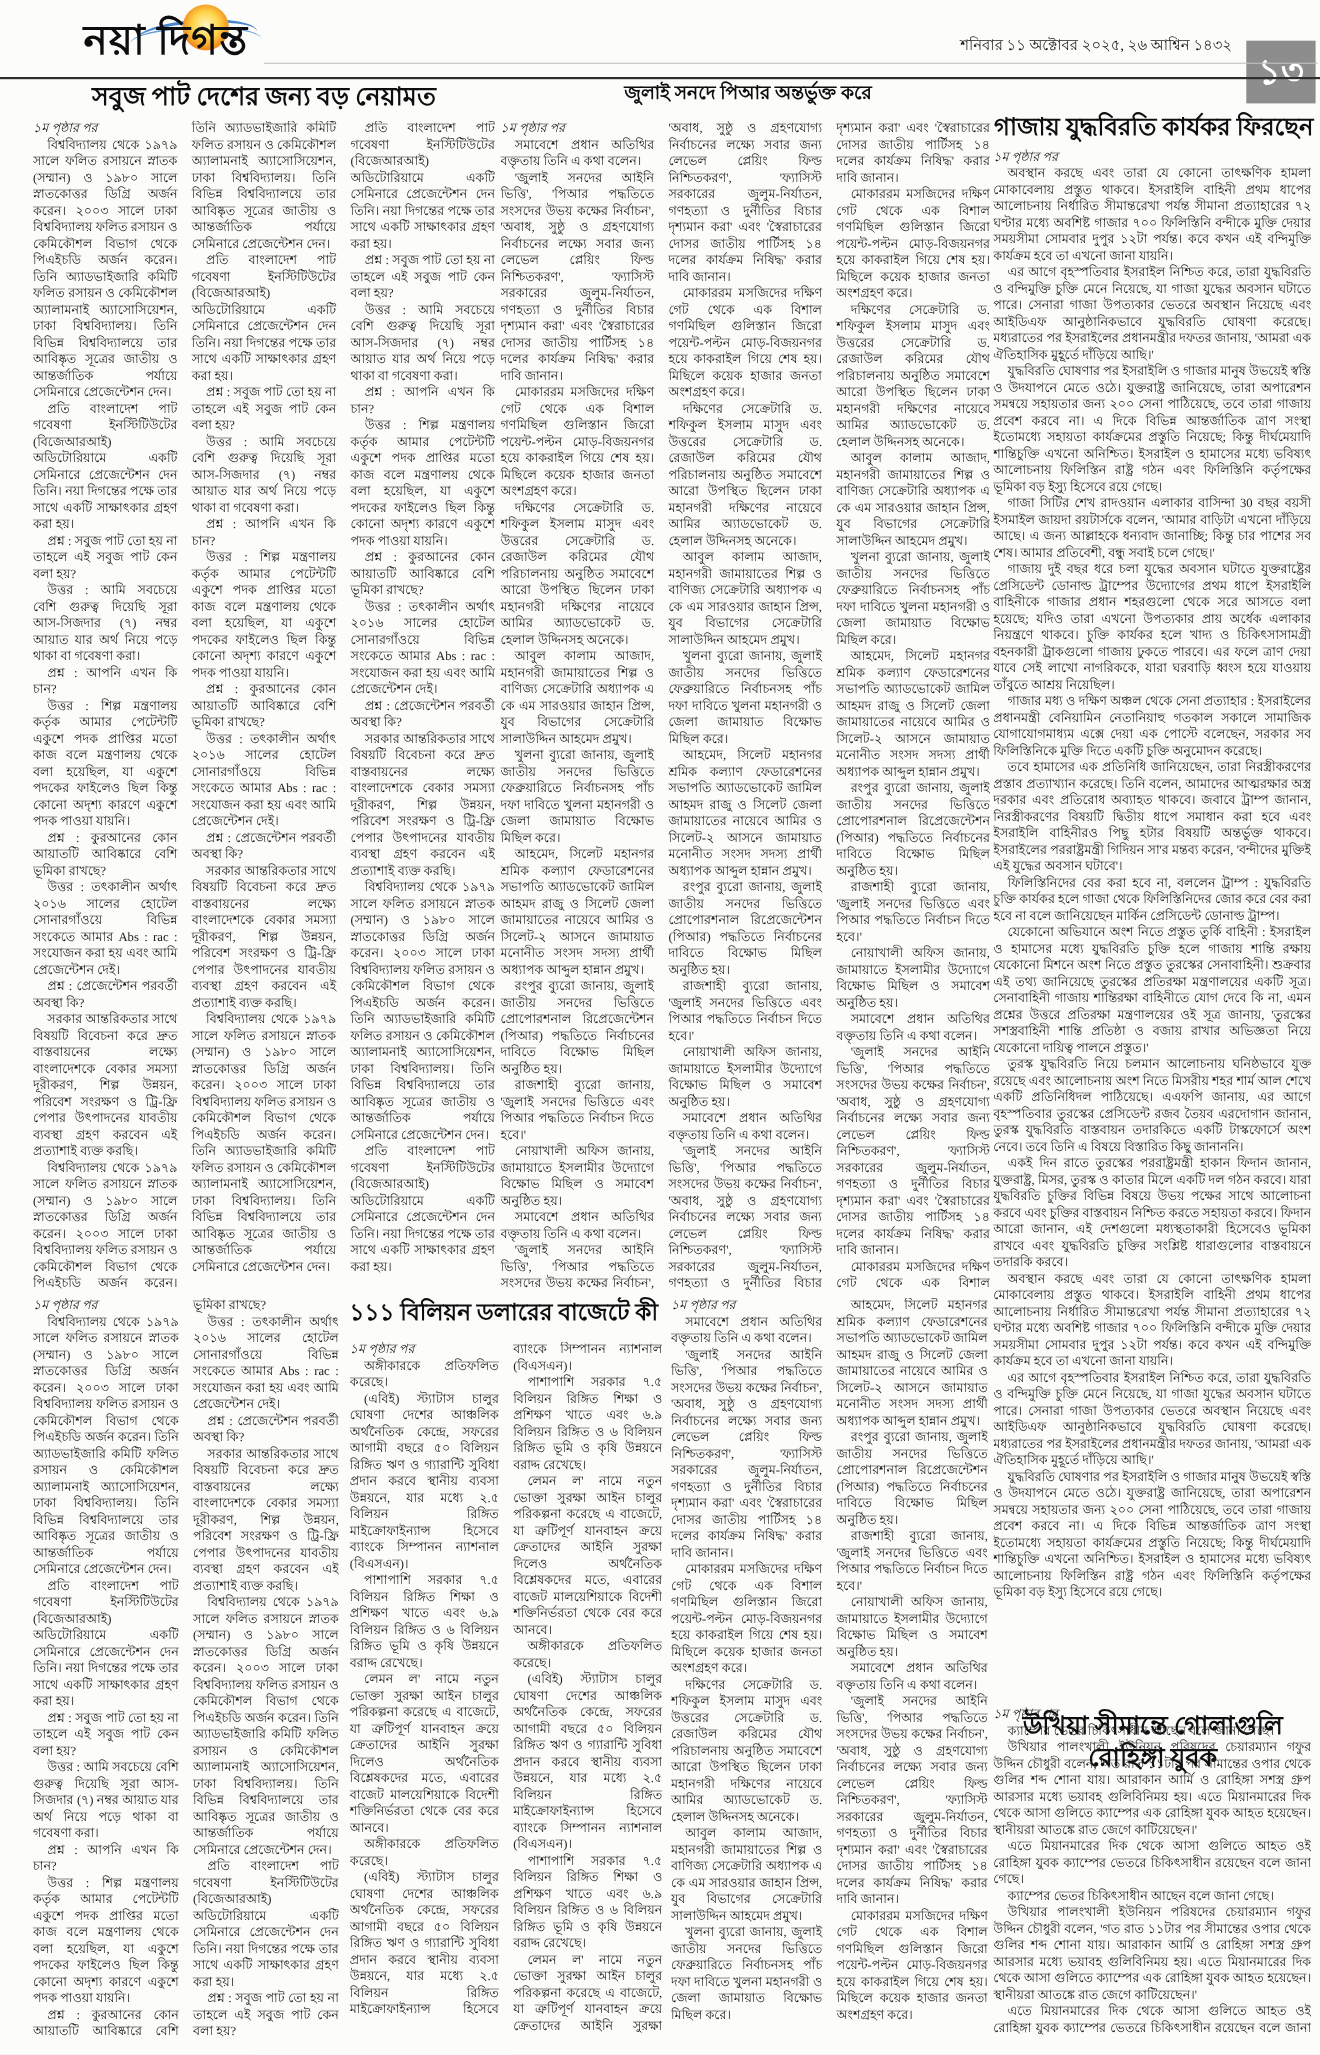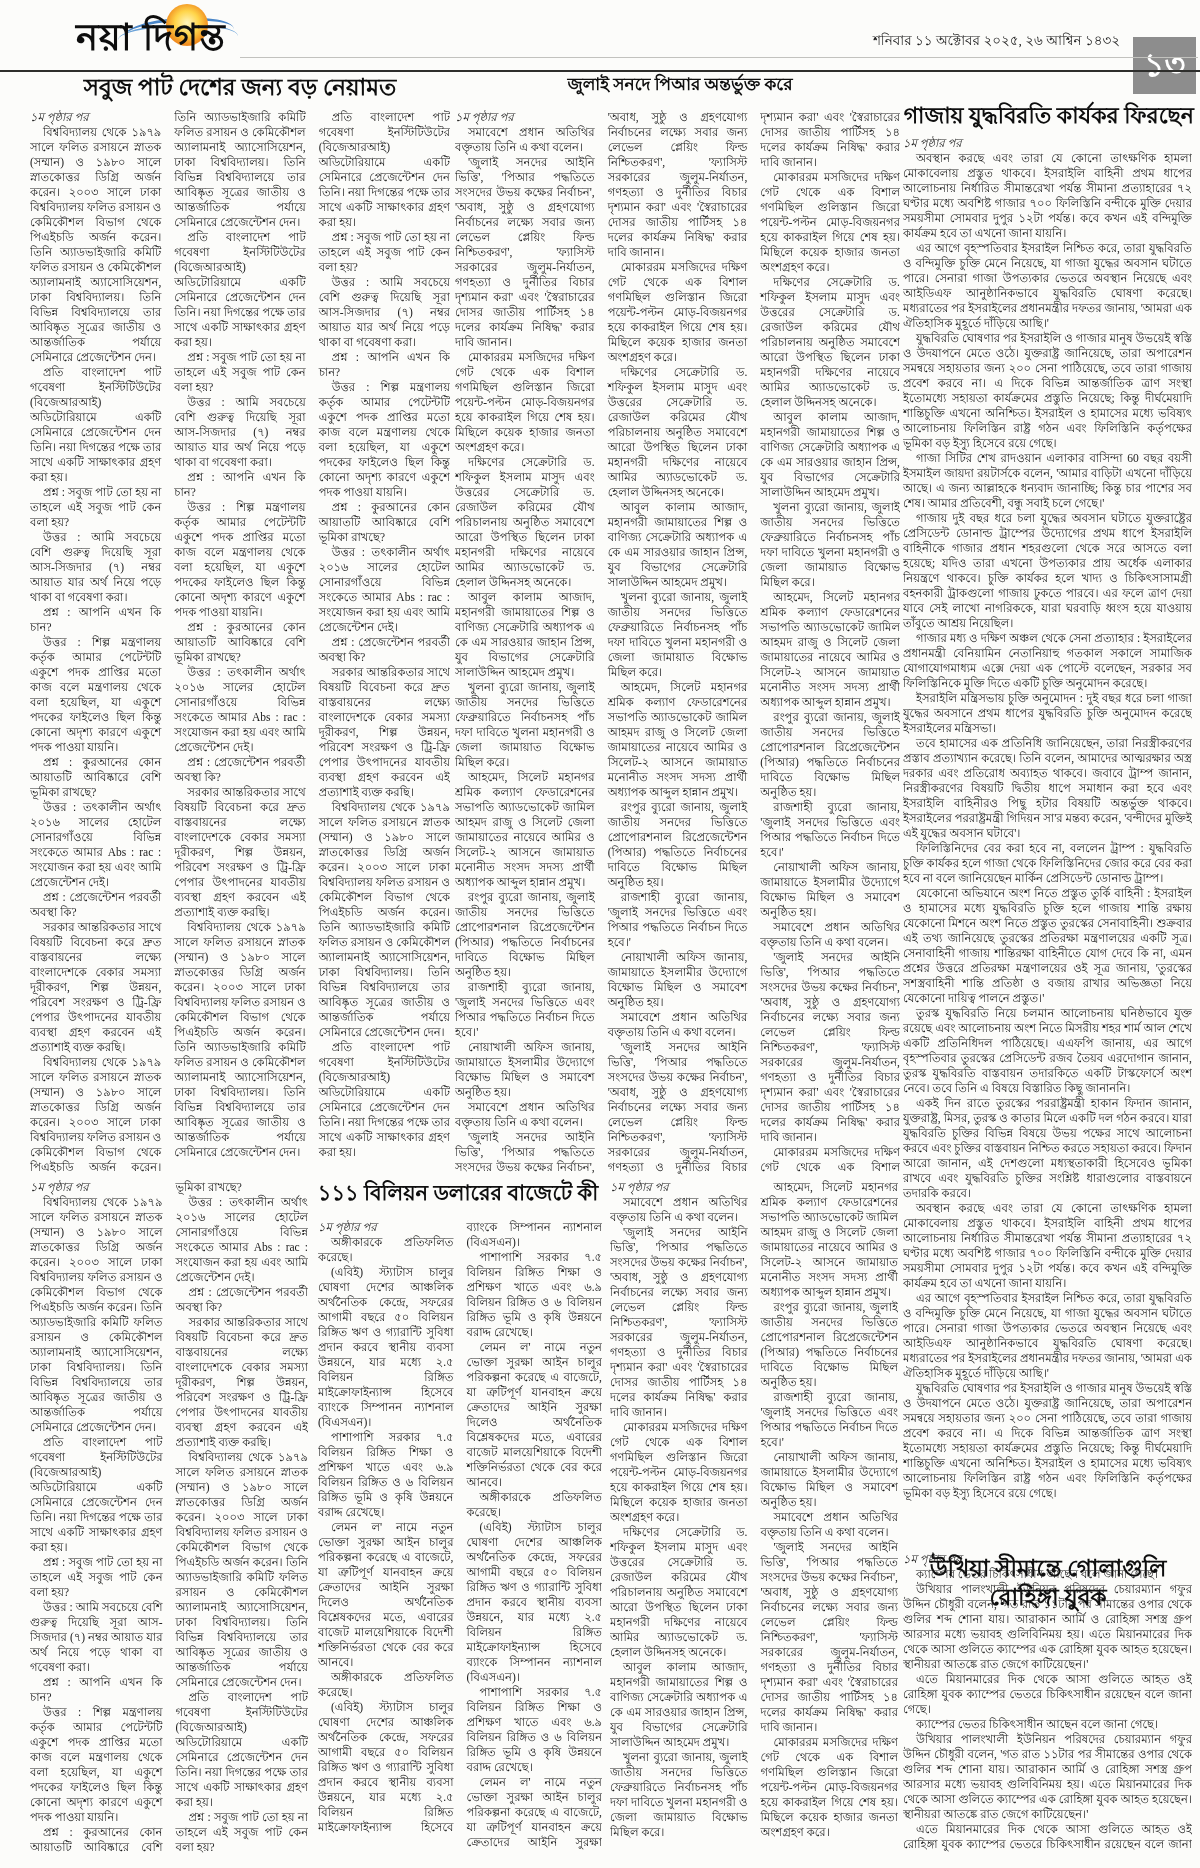--- a/index.html
+++ b/index.html
@@ -178,24 +178,23 @@
       <p>অঙ্গীকারকে প্রতিফলিত করেছে।</p>
       <p>(এবিই) স্ট্যাটাস চালুর ঘোষণা দেশের আঞ্চলিক অর্থনৈতিক কেন্দ্রে, সফরের আগামী বছরে ৫০ বিলিয়ন রিঙ্গিত ঋণ ও গ্যারান্টি সুবিধা প্রদান করবে স্থানীয় ব্যবসা উন্নয়নে, যার মধ্যে ২.৫ বিলিয়ন রিঙ্গিত মাইক্রোফাইন্যান্স হিসেবে ব্যাংকে সিম্পানন ন্যাশনাল (বিএসএন)।</p>
       <p>পাশাপাশি সরকার ৭.৫ বিলিয়ন রিঙ্গিত শিক্ষা ও প্রশিক্ষণ খাতে এবং ৬.৯ বিলিয়ন রিঙ্গিত ও ৬ বিলিয়ন রিঙ্গিত ভূমি ও কৃষি উন্নয়নে বরাদ্দ রেখেছে।</p>
       <p>লেমন ল' নামে নতুন ভোক্তা সুরক্ষা আইন চালুর পরিকল্পনা করেছে এ বাজেটে, যা ত্রুটিপূর্ণ যানবাহন ক্রয়ে ক্রেতাদের আইনি সুরক্ষা দিলেও অর্থনৈতিক বিশ্লেষকদের মতে, এবারের বাজেট মালয়েশিয়াকে বিদেশী শক্তিনির্ভরতা থেকে বের করে আনবে।</p>
     </div>
   <div class="article-body gaza-body">
       <p class="continued"><b>১ম পৃষ্ঠার পর</b></p>
       <p>অবস্থান করছে এবং তারা যে কোনো তাৎক্ষণিক হামলা মোকাবেলায় প্রস্তুত থাকবে। ইসরাইলি বাহিনী প্রথম ধাপের আলোচনায় নির্ধারিত সীমান্তরেখা পর্যন্ত সীমানা প্রত্যাহারের ৭২ ঘণ্টার মধ্যে অবশিষ্ট গাজার ৭০০ ফিলিস্তিনি বন্দীকে মুক্তি দেয়ার সময়সীমা সোমবার দুপুর ১২টা পর্যন্ত। কবে কখন এই বন্দিমুক্তি কার্যক্রম হবে তা এখনো জানা যায়নি।</p>
       <p>এর আগে বৃহস্পতিবার ইসরাইল নিশ্চিত করে, তারা যুদ্ধবিরতি ও বন্দিমুক্তি চুক্তি মেনে নিয়েছে, যা গাজা যুদ্ধের অবসান ঘটাতে পারে। সেনারা গাজা উপত্যকার ভেতরে অবস্থান নিয়েছে এবং আইডিএফ আনুষ্ঠানিকভাবে যুদ্ধবিরতি ঘোষণা করেছে। মধ্যরাতের পর ইসরাইলের প্রধানমন্ত্রীর দফতর জানায়, 'আমরা এক ঐতিহাসিক মুহূর্তে দাঁড়িয়ে আছি।'</p>
       <p>যুদ্ধবিরতি ঘোষণার পর ইসরাইলি ও গাজার মানুষ উভয়েই স্বস্তি ও উদযাপনে মেতে ওঠে। যুক্তরাষ্ট্র জানিয়েছে, তারা অপারেশন সমন্বয়ে সহায়তার জন্য ২০০ সেনা পাঠিয়েছে, তবে তারা গাজায় প্রবেশ করবে না। এ দিকে বিভিন্ন আন্তর্জাতিক ত্রাণ সংস্থা ইতোমধ্যে সহায়তা কার্যক্রমের প্রস্তুতি নিয়েছে; কিন্তু দীর্ঘমেয়াদি শান্তিচুক্তি এখনো অনিশ্চিত। ইসরাইল ও হামাসের মধ্যে ভবিষ্যৎ আলোচনায় ফিলিস্তিন রাষ্ট্র গঠন এবং ফিলিস্তিনি কর্তৃপক্ষের ভূমিকা বড় ইস্যু হিসেবে রয়ে গেছে।</p>
-      <p>গাজা সিটির শেখ রাদওয়ান এলাকার বাসিন্দা 60 বছর বয়সী ইসমাইল জায়দা রয়টার্সকে বলেন, 'আমার বাড়িটা এখনো দাঁড়িয়ে আছে। এ জন্য আল্লাহকে ধন্যবাদ জানাচ্ছি; কিন্তু চার পাশের সব শেষ। আমার প্রতিবেশী, বন্ধু সবাই চলে গেছে।'</p>
+      <p>গাজা সিটির শেখ রাদওয়ান এলাকার বাসিন্দা 30 বছর বয়সী ইসমাইল জায়দা রয়টার্সকে বলেন, 'আমার বাড়িটা এখনো দাঁড়িয়ে আছে। এ জন্য আল্লাহকে ধন্যবাদ জানাচ্ছি; কিন্তু চার পাশের সব শেষ। আমার প্রতিবেশী, বন্ধু সবাই চলে গেছে।'</p>
       <p>গাজায় দুই বছর ধরে চলা যুদ্ধের অবসান ঘটাতে যুক্তরাষ্ট্রের প্রেসিডেন্ট ডোনাল্ড ট্রাম্পের উদ্যোগের প্রথম ধাপে ইসরাইলি বাহিনীকে গাজার প্রধান শহরগুলো থেকে সরে আসতে বলা হয়েছে; যদিও তারা এখনো উপত্যকার প্রায় অর্ধেক এলাকার নিয়ন্ত্রণে থাকবে। চুক্তি কার্যকর হলে খাদ্য ও চিকিৎসাসামগ্রী বহনকারী ট্রাকগুলো গাজায় ঢুকতে পারবে। এর ফলে ত্রাণ দেয়া যাবে সেই লাখো নাগরিককে, যারা ঘরবাড়ি ধ্বংস হয়ে যাওয়ায় তাঁবুতে আশ্রয় নিয়েছিল।</p>
       <p><b>গাজার মধ্য ও দক্ষিণ অঞ্চল থেকে সেনা প্রত্যাহার :</b> ইসরাইলের প্রধানমন্ত্রী বেনিয়ামিন নেতানিয়াহু গতকাল সকালে সামাজিক যোগাযোগমাধ্যম এক্সে দেয়া এক পোস্টে বলেছেন, সরকার সব ফিলিস্তিনিকে মুক্তি দিতে একটি চুক্তি অনুমোদন করেছে।</p>
-      <p><b>ইসরাইলি মন্ত্রিসভায় চুক্তি অনুমোদন :</b> দুই বছর ধরে চলা গাজা যুদ্ধের অবসানে প্রথম ধাপের যুদ্ধবিরতি চুক্তি অনুমোদন করেছে ইসরাইলের মন্ত্রিসভা।</p>
       <p>তবে হামাসের এক প্রতিনিধি জানিয়েছেন, তারা নিরস্ত্রীকরণের প্রস্তাব প্রত্যাখ্যান করেছে। তিনি বলেন, আমাদের আত্মরক্ষার অস্ত্র দরকার এবং প্রতিরোধ অব্যাহত থাকবে। জবাবে ট্রাম্প জানান, নিরস্ত্রীকরণের বিষয়টি দ্বিতীয় ধাপে সমাধান করা হবে এবং ইসরাইলি বাহিনীরও পিছু হটার বিষয়টি অন্তর্ভুক্ত থাকবে। ইসরাইলের পররাষ্ট্রমন্ত্রী গিদিয়ন সা'র মন্তব্য করেন, 'বন্দীদের মুক্তিই এই যুদ্ধের অবসান ঘটাবে'।</p>
       <p><b>ফিলিস্তিনিদের বের করা হবে না, বললেন ট্রাম্প :</b> যুদ্ধবিরতি চুক্তি কার্যকর হলে গাজা থেকে ফিলিস্তিনিদের জোর করে বের করা হবে না বলে জানিয়েছেন মার্কিন প্রেসিডেন্ট ডোনাল্ড ট্রাম্প।</p>
       <p><b>যেকোনো অভিযানে অংশ নিতে প্রস্তুত তুর্কি বাহিনী :</b> ইসরাইল ও হামাসের মধ্যে যুদ্ধবিরতি চুক্তি হলে গাজায় শান্তি রক্ষায় যেকোনো মিশনে অংশ নিতে প্রস্তুত তুরস্কের সেনাবাহিনী। শুক্রবার এই তথ্য জানিয়েছে তুরস্কের প্রতিরক্ষা মন্ত্রণালয়ের একটি সূত্র। সেনাবাহিনী গাজায় শান্তিরক্ষা বাহিনীতে যোগ দেবে কি না, এমন প্রশ্নের উত্তরে প্রতিরক্ষা মন্ত্রণালয়ের ওই সূত্র জানায়, 'তুরস্কের সশস্ত্রবাহিনী শান্তি প্রতিষ্ঠা ও বজায় রাখার অভিজ্ঞতা নিয়ে যেকোনো দায়িত্ব পালনে প্রস্তুত।'</p>
       <p>তুরস্ক যুদ্ধবিরতি নিয়ে চলমান আলোচনায় ঘনিষ্ঠভাবে যুক্ত রয়েছে এবং আলোচনায় অংশ নিতে মিসরীয় শহর শার্ম আল শেখে একটি প্রতিনিধিদল পাঠিয়েছে। এএফপি জানায়, এর আগে বৃহস্পতিবার তুরস্কের প্রেসিডেন্ট রজব তৈয়ব এরদোগান জানান, তুরস্ক যুদ্ধবিরতি বাস্তবায়ন তদারকিতে একটি টাস্কফোর্সে অংশ নেবে। তবে তিনি এ বিষয়ে বিস্তারিত কিছু জানাননি।</p>
       <p>একই দিন রাতে তুরস্কের পররাষ্ট্রমন্ত্রী হাকান ফিদান জানান, যুক্তরাষ্ট্র, মিসর, তুরস্ক ও কাতার মিলে একটি দল গঠন করবে। যারা যুদ্ধবিরতি চুক্তির বিভিন্ন বিষয়ে উভয় পক্ষের সাথে আলোচনা করবে এবং চুক্তির বাস্তবায়ন নিশ্চিত করতে সহায়তা করবে। ফিদান আরো জানান, এই দেশগুলো মধ্যস্থতাকারী হিসেবেও ভূমিকা রাখবে এবং যুদ্ধবিরতি চুক্তির সংশ্লিষ্ট ধারাগুলোর বাস্তবায়নে তদারকি করবে।</p>
       <p>অবস্থান করছে এবং তারা যে কোনো তাৎক্ষণিক হামলা মোকাবেলায় প্রস্তুত থাকবে। ইসরাইলি বাহিনী প্রথম ধাপের আলোচনায় নির্ধারিত সীমান্তরেখা পর্যন্ত সীমানা প্রত্যাহারের ৭২ ঘণ্টার মধ্যে অবশিষ্ট গাজার ৭০০ ফিলিস্তিনি বন্দীকে মুক্তি দেয়ার সময়সীমা সোমবার দুপুর ১২টা পর্যন্ত। কবে কখন এই বন্দিমুক্তি কার্যক্রম হবে তা এখনো জানা যায়নি।</p>
       <p>এর আগে বৃহস্পতিবার ইসরাইল নিশ্চিত করে, তারা যুদ্ধবিরতি ও বন্দিমুক্তি চুক্তি মেনে নিয়েছে, যা গাজা যুদ্ধের অবসান ঘটাতে পারে। সেনারা গাজা উপত্যকার ভেতরে অবস্থান নিয়েছে এবং আইডিএফ আনুষ্ঠানিকভাবে যুদ্ধবিরতি ঘোষণা করেছে। মধ্যরাতের পর ইসরাইলের প্রধানমন্ত্রীর দফতর জানায়, 'আমরা এক ঐতিহাসিক মুহূর্তে দাঁড়িয়ে আছি।'</p>
       <p>যুদ্ধবিরতি ঘোষণার পর ইসরাইলি ও গাজার মানুষ উভয়েই স্বস্তি ও উদযাপনে মেতে ওঠে। যুক্তরাষ্ট্র জানিয়েছে, তারা অপারেশন সমন্বয়ে সহায়তার জন্য ২০০ সেনা পাঠিয়েছে, তবে তারা গাজায় প্রবেশ করবে না। এ দিকে বিভিন্ন আন্তর্জাতিক ত্রাণ সংস্থা ইতোমধ্যে সহায়তা কার্যক্রমের প্রস্তুতি নিয়েছে; কিন্তু দীর্ঘমেয়াদি শান্তিচুক্তি এখনো অনিশ্চিত। ইসরাইল ও হামাসের মধ্যে ভবিষ্যৎ আলোচনায় ফিলিস্তিন রাষ্ট্র গঠন এবং ফিলিস্তিনি কর্তৃপক্ষের ভূমিকা বড় ইস্যু হিসেবে রয়ে গেছে।</p>
     </div>
   <div class="article-body ukhiya-body">

